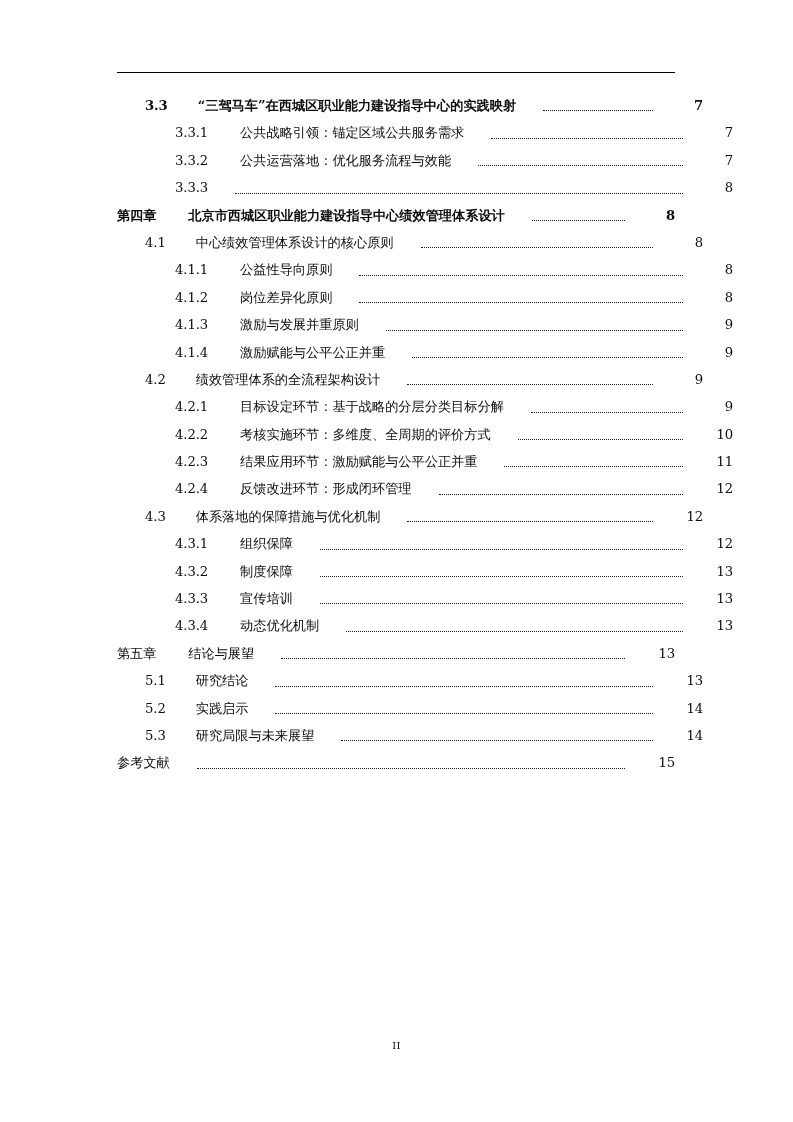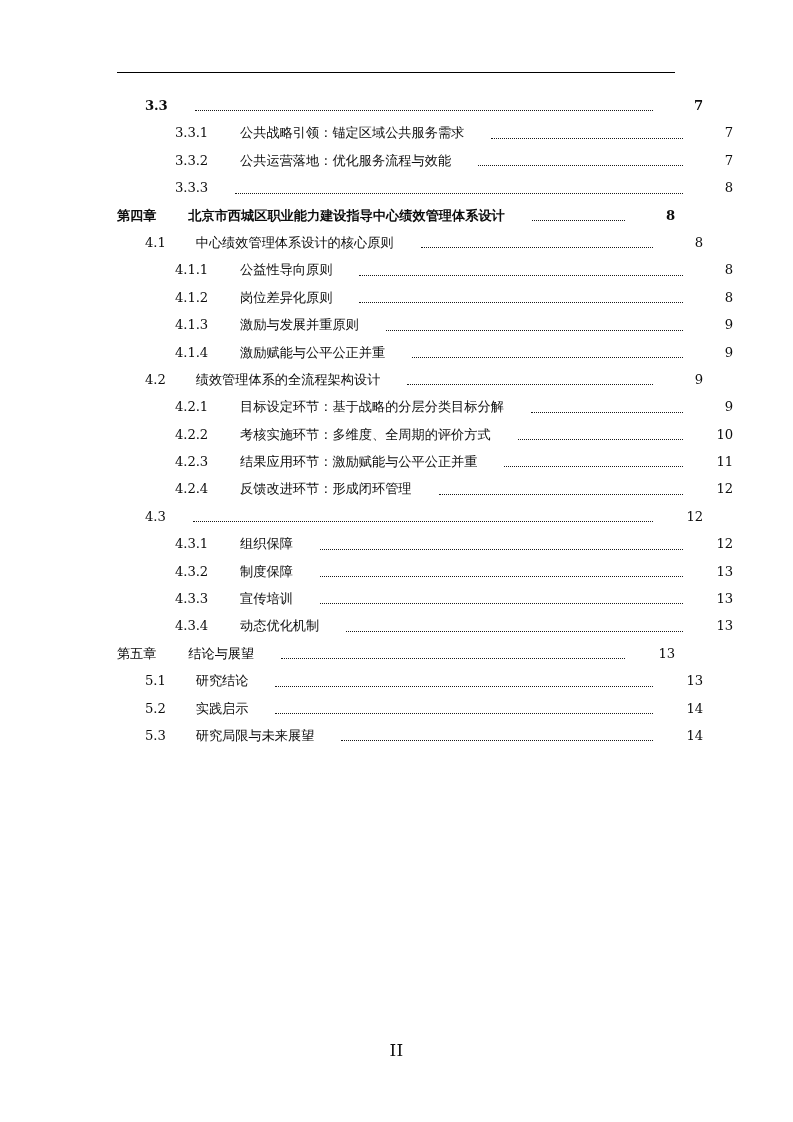--- a/index.html
+++ b/index.html
@@ -99,35 +99,36 @@
   .w-normal { font-weight: normal; }
   .no-num .title { padding-left: 0; }
 
   
   .footer {
     position: absolute;
     left: 0;
     top: 1040px;
     width: 793px;
     text-align: center;
-    font-size: 17px;
+    font-size: 10px;
     color: #111111;
     letter-spacing: 0.4px;
   }
 </style>
 </head>
 <body>
 
 <div class="page">
 
   <div class="header-rule"></div>
 
   <div class="toc" id="toc-root">
       <div class="toc-entry lvl2 w-bold">
         <span class="num">3.3</span>
+        <span class="title">“三驾马车”在西城区职业能力建设指导中心的实践映射</span>
         <span class="leader"></span>
         <span class="pageno">7</span>
       </div>
       <div class="toc-entry lvl3 w-normal">
         <span class="num">3.3.1</span>
         <span class="title">公共战略引领：锚定区域公共服务需求</span>
         <span class="leader"></span>
         <span class="pageno">7</span>
       </div>
       <div class="toc-entry lvl3 w-normal">
@@ -202,20 +203,21 @@
         <span class="pageno">11</span>
       </div>
       <div class="toc-entry lvl3 w-normal">
         <span class="num">4.2.4</span>
         <span class="title">反馈改进环节：形成闭环管理</span>
         <span class="leader"></span>
         <span class="pageno">12</span>
       </div>
       <div class="toc-entry lvl2 w-normal">
         <span class="num">4.3</span>
+        <span class="title">体系落地的保障措施与优化机制</span>
         <span class="leader"></span>
         <span class="pageno">12</span>
       </div>
       <div class="toc-entry lvl3 w-normal">
         <span class="num">4.3.1</span>
         <span class="title">组织保障</span>
         <span class="leader"></span>
         <span class="pageno">12</span>
       </div>
       <div class="toc-entry lvl3 w-normal">
@@ -253,17 +255,22 @@
         <span class="title">实践启示</span>
         <span class="leader"></span>
         <span class="pageno">14</span>
       </div>
       <div class="toc-entry lvl2 w-normal">
         <span class="num">5.3</span>
         <span class="title">研究局限与未来展望</span>
         <span class="leader"></span>
         <span class="pageno">14</span>
       </div>
+      <div class="toc-entry lvl1 w-normal no-num">
+        <span class="title">参考文献</span>
+        <span class="leader"></span>
+        <span class="pageno">15</span>
+      </div>
     </div>
 
   <div class="footer">II</div>
 
 </div>
 
 </body></html>

